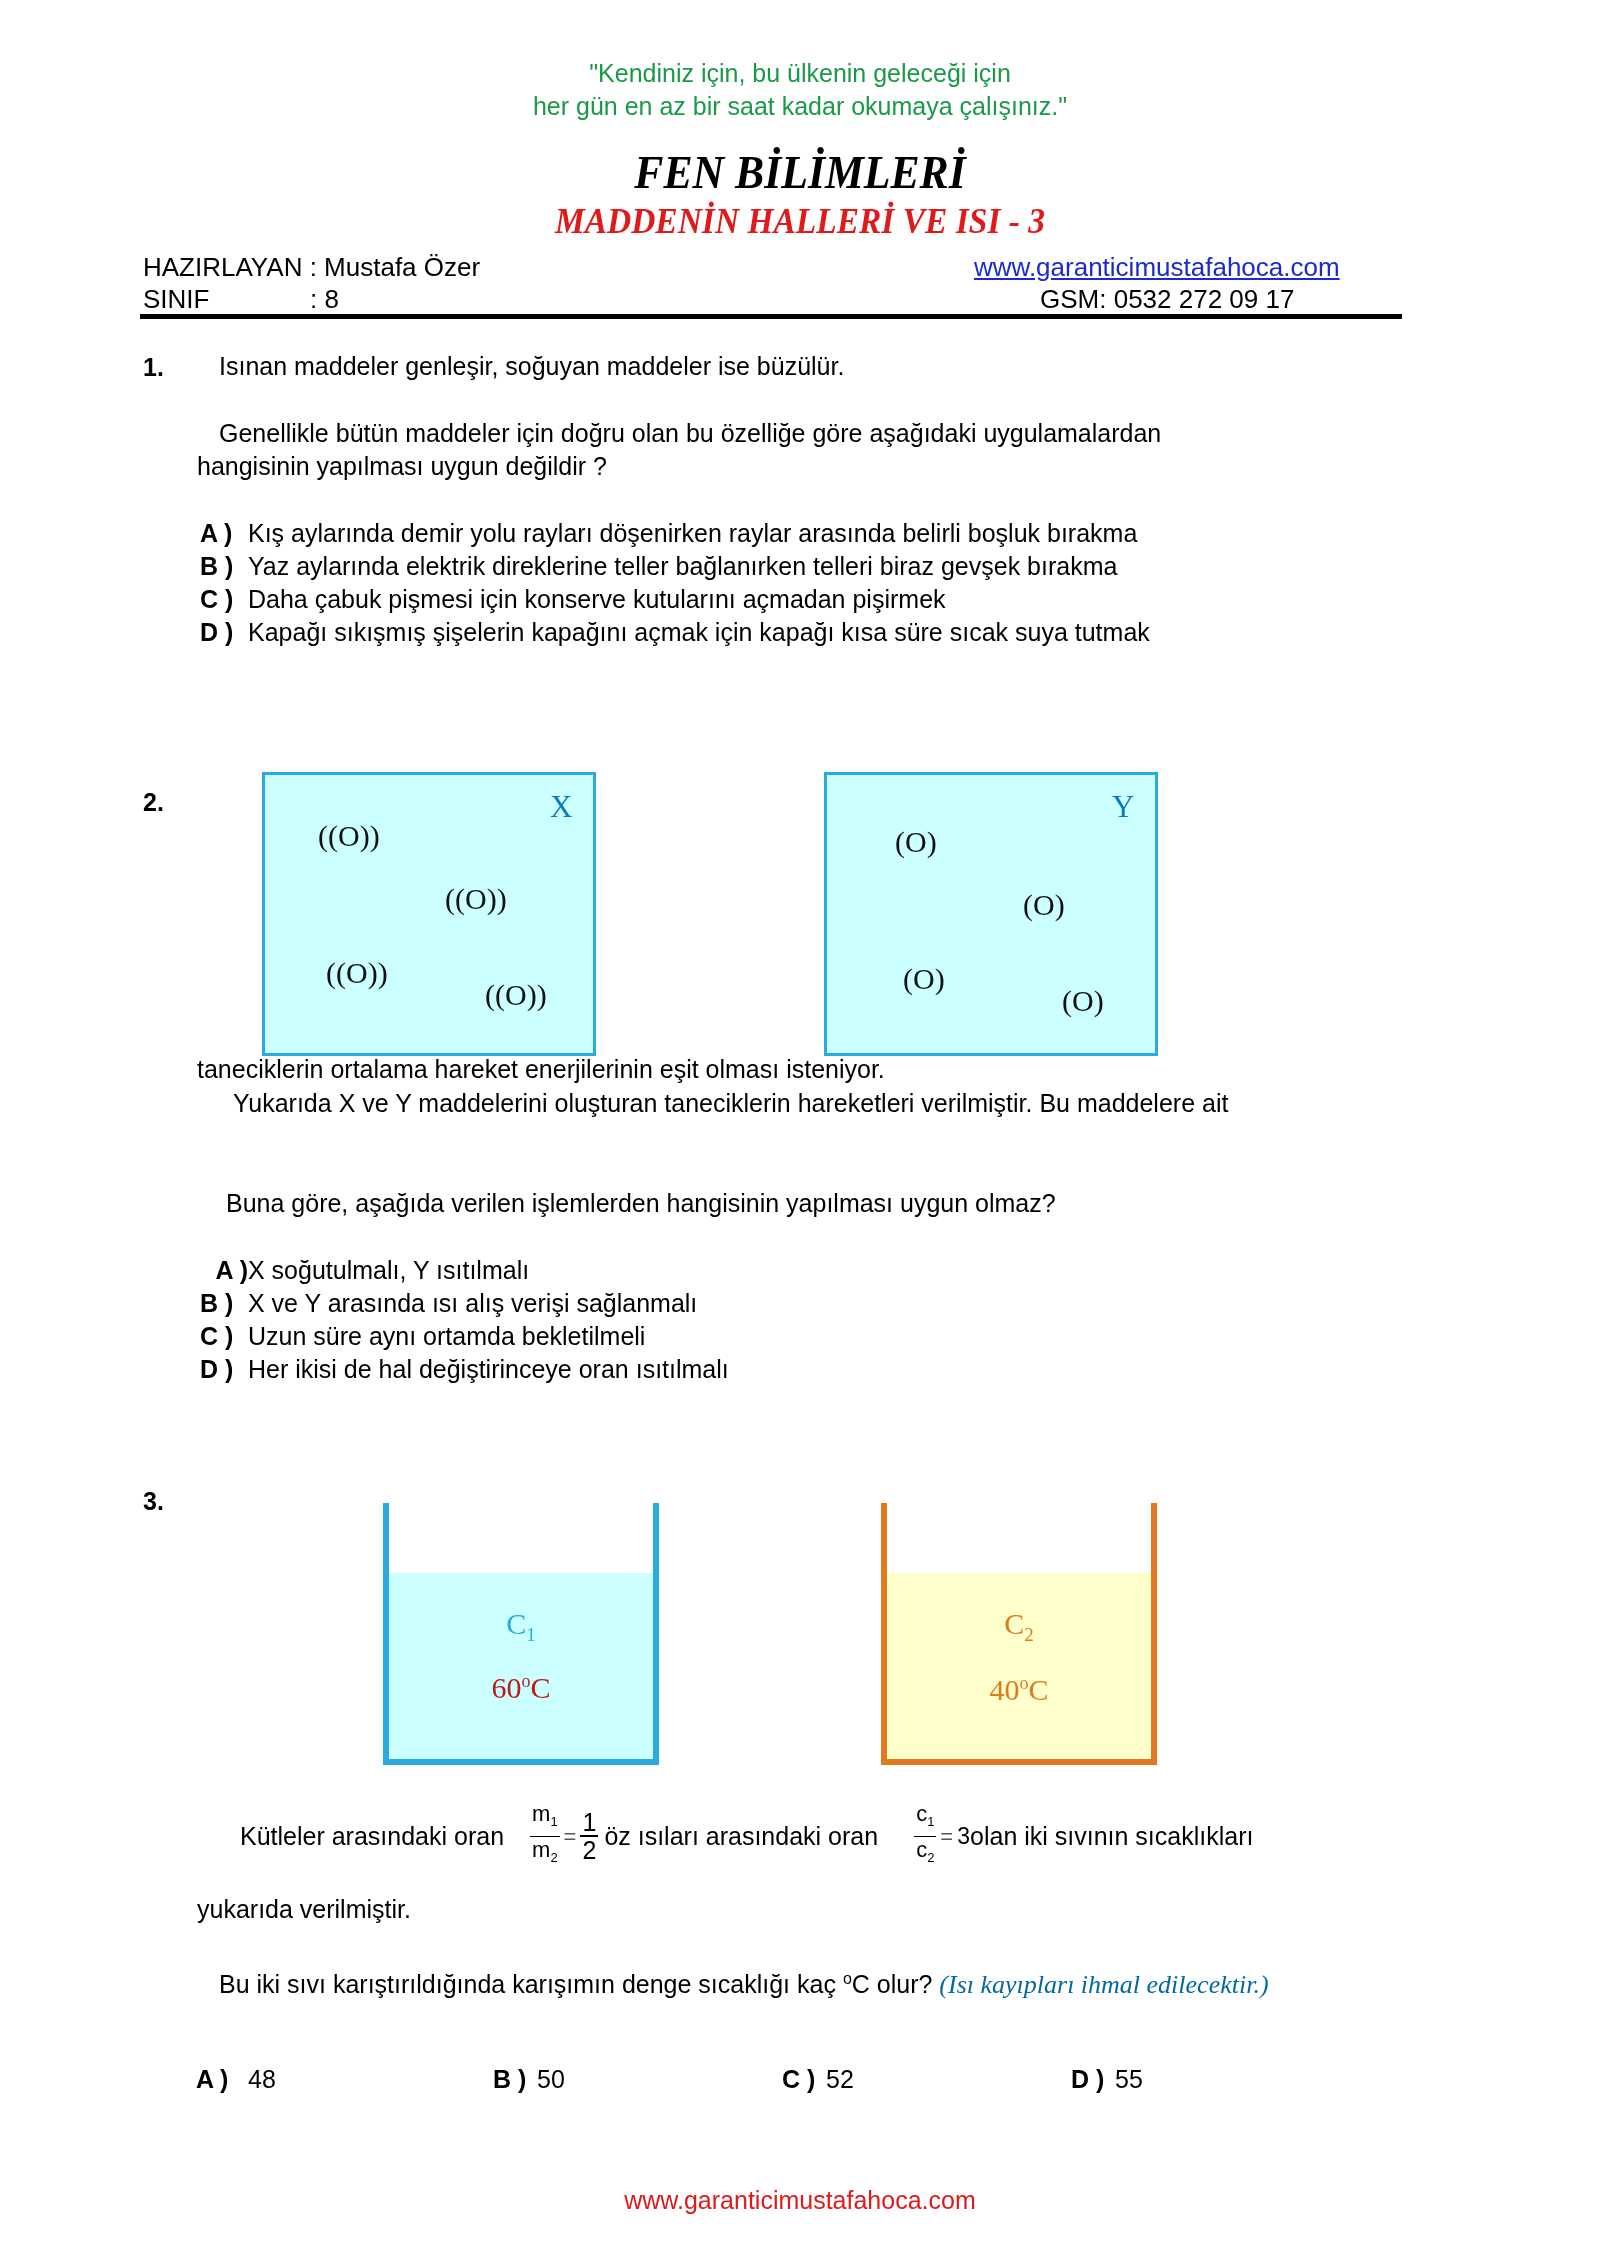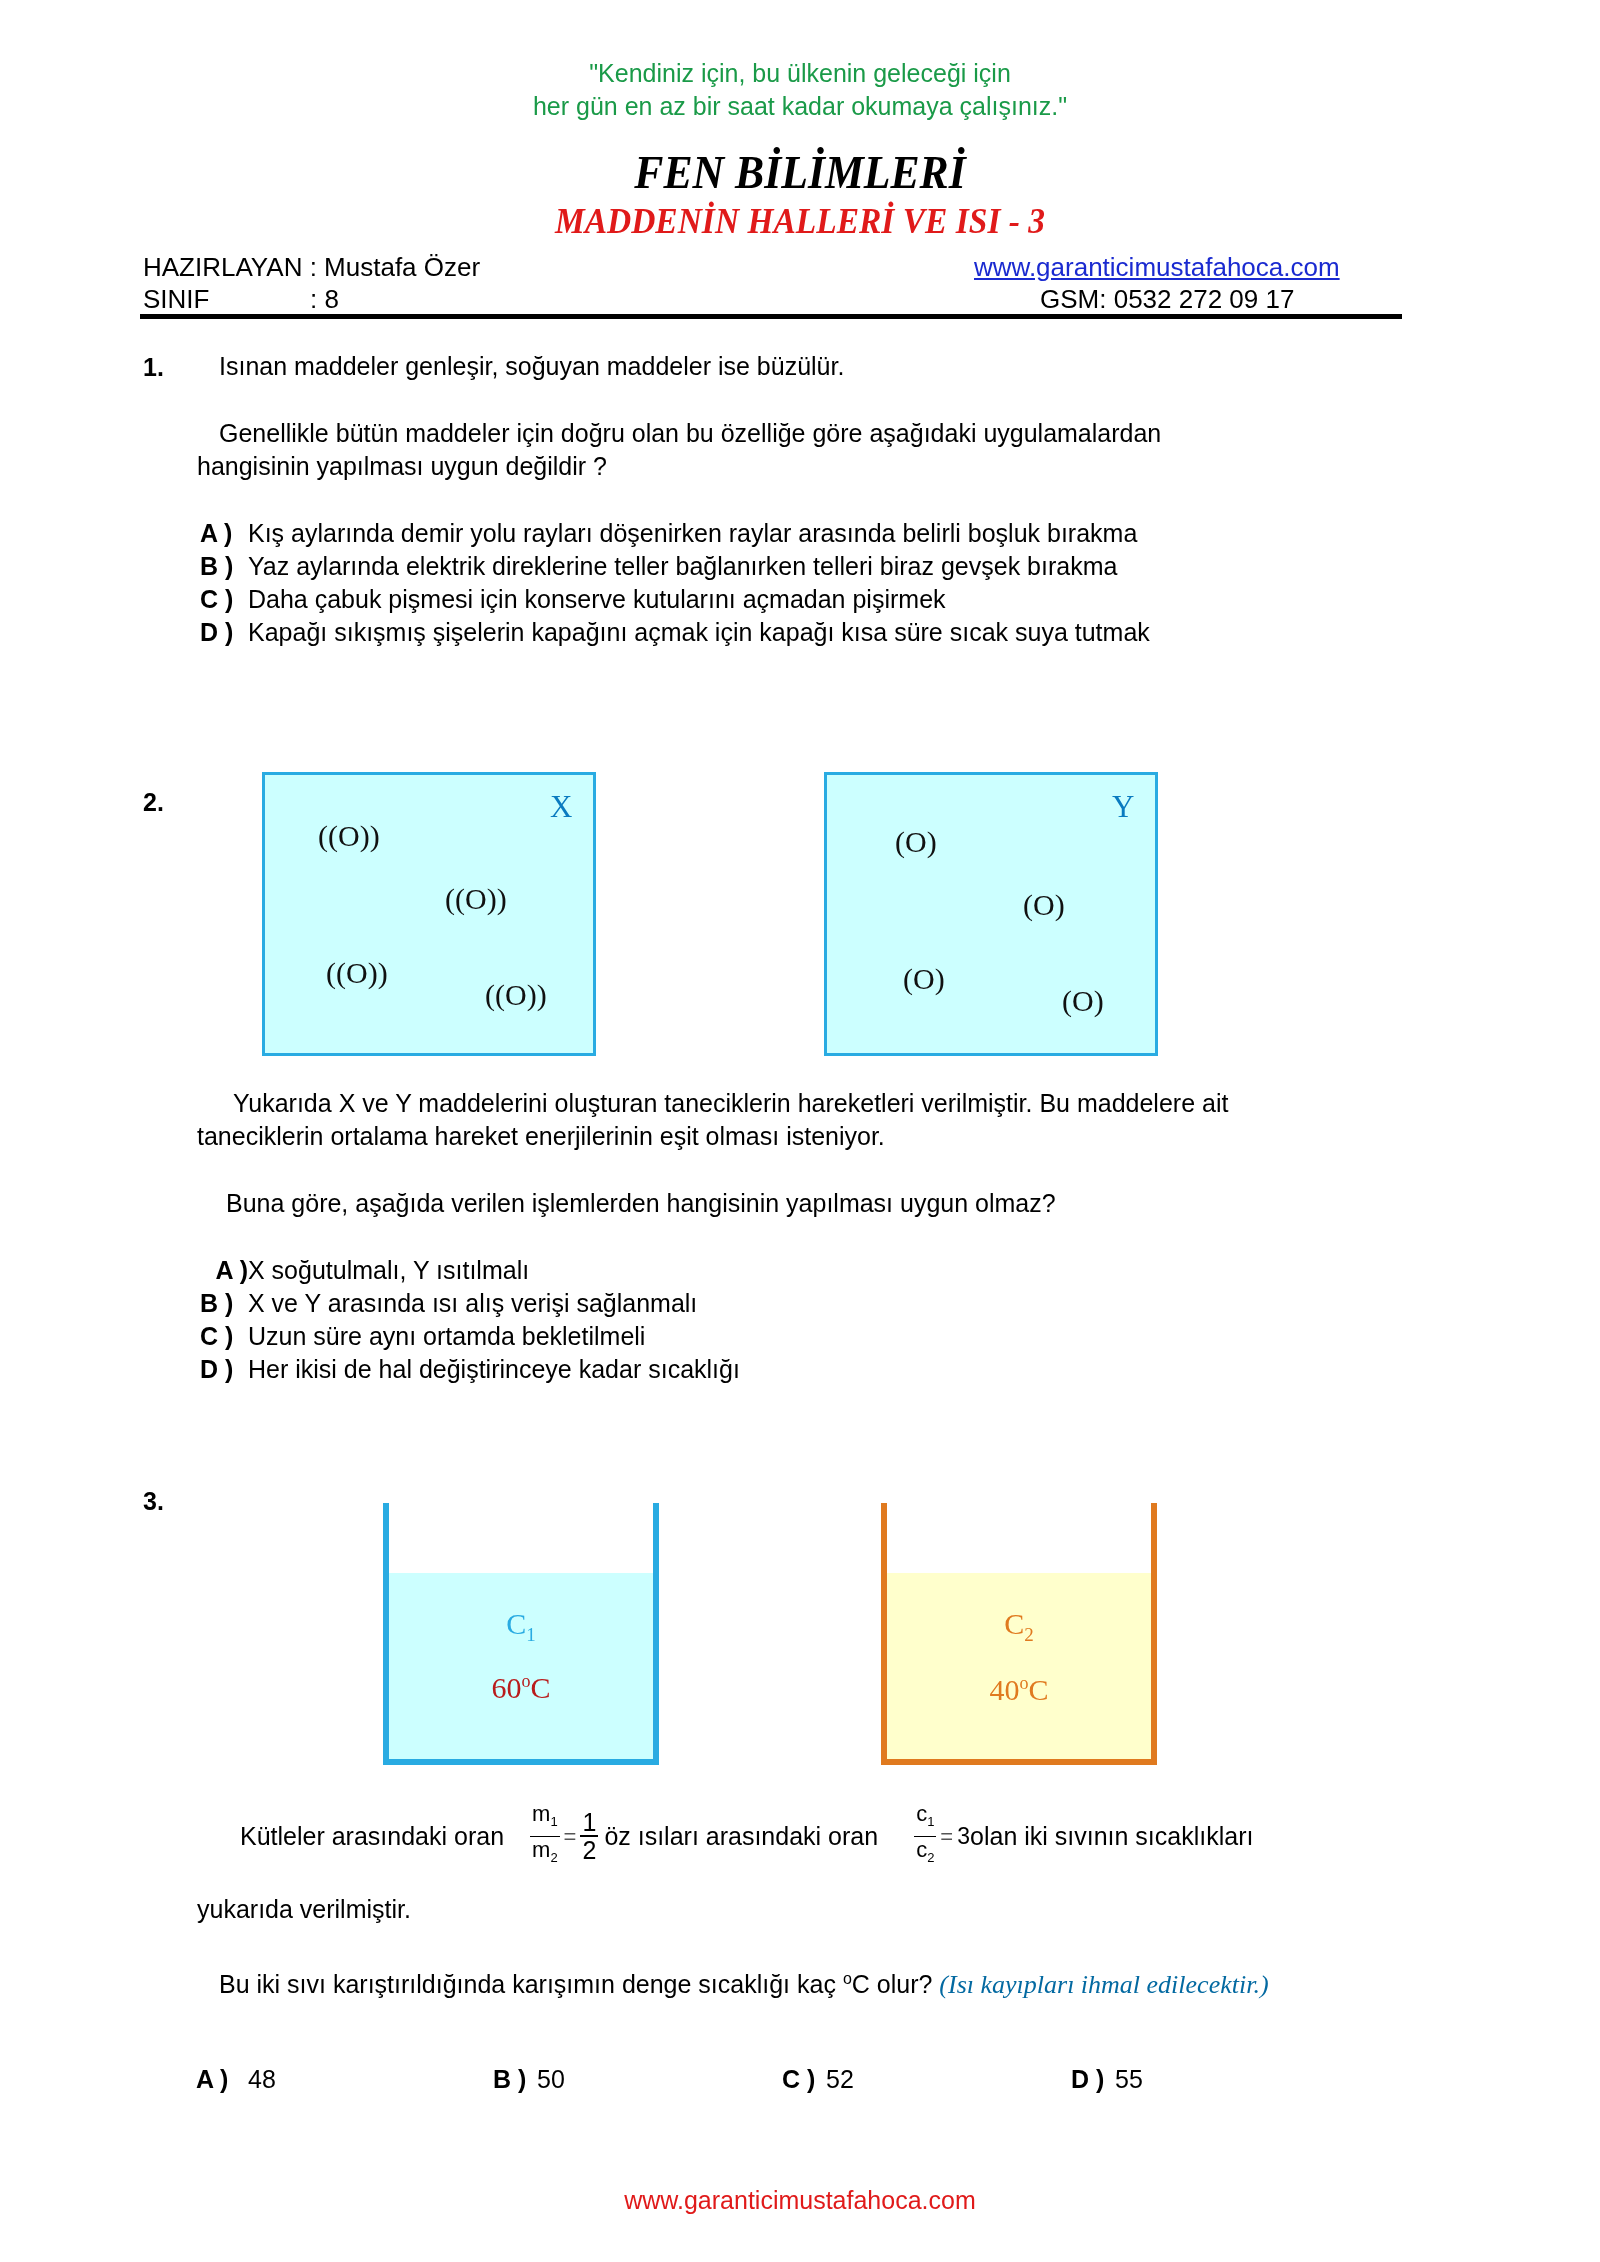--- a/index.html
+++ b/index.html
@@ -71,26 +71,26 @@
 
   <div class="box" style="left: 824px; top: 772px; width: 334px; height: 284px; background: rgb(204, 255, 255); border-color: rgb(41, 171, 226);">
     <span class="boxlabel" style="left:285px; top:14px;">Y</span>
     <span class="particle" style="left:68px; top:50px;">(O)</span>
     <span class="particle" style="left:196px; top:113px;">(O)</span>
     <span class="particle" style="left:76px; top:187px;">(O)</span>
     <span class="particle" style="left:235px; top:209px;">(O)</span>
   </div>
 
   <div class="abs txt" style="left:233px; top:1087px;">Yukarıda X ve Y maddelerini oluşturan taneciklerin hareketleri verilmiştir. Bu maddelere ait</div>
-  <div class="abs txt" style="left:197px; top:1120px;">taneciklerin ortalama hareket enerjilerinin eşit olması isteniyor.</div>
+  <div class="abs txt" style="left:197px; top:1053px;">taneciklerin ortalama hareket enerjilerinin eşit olması isteniyor.</div>
   <div class="abs txt" style="left:226px; top:1187px;">Buna göre, aşağıda verilen işlemlerden hangisinin yapılması uygun olmaz?</div>
   <div class="abs opt" style="left:200px; top:1254px;text-align:right;"><b>A )</b><span>X soğutulmalı, Y ısıtılmalı</span></div>
   <div class="abs opt" style="left:200px; top:1287px;"><b>B )</b><span>X ve Y arasında ısı alış verişi sağlanmalı</span></div>
   <div class="abs opt" style="left:200px; top:1320px;"><b>C )</b><span>Uzun süre aynı ortamda bekletilmeli</span></div>
-  <div class="abs opt" style="left:200px; top:1353px;"><b>D )</b><span>Her ikisi de hal değiştirinceye kadar sıcaklığı</span></div>
+  <div class="abs opt" style="left:200px; top:1353px;"><b>D )</b><span>Her ikisi de hal değiştirinceye oran ısıtılmalı</span></div>
 </div>
 
 <div>
   <div class="abs qnum" style="left:143px; top:1487px;">3.</div>
 
   <div class="beaker" id="beaker1" style="left: 383px; top: 1503px; width: 276px; height: 262px; border-color: rgb(41, 171, 226);">
     <div class="liquid" id="liquid1" style="top: 70px; background: rgb(204, 255, 255);"></div>
     <div class="bk-label" id="bk1name" style="top: 104px; color: rgb(41, 171, 226);"><span>C</span><sub style="font-size:19px;">1</sub></div>
     <div class="bk-label" id="bk1temp" style="top: 168px; color: #b91c1c;"><span>60</span><sup style="font-size:18px;">o</sup><span>C</span></div>
   </div>

